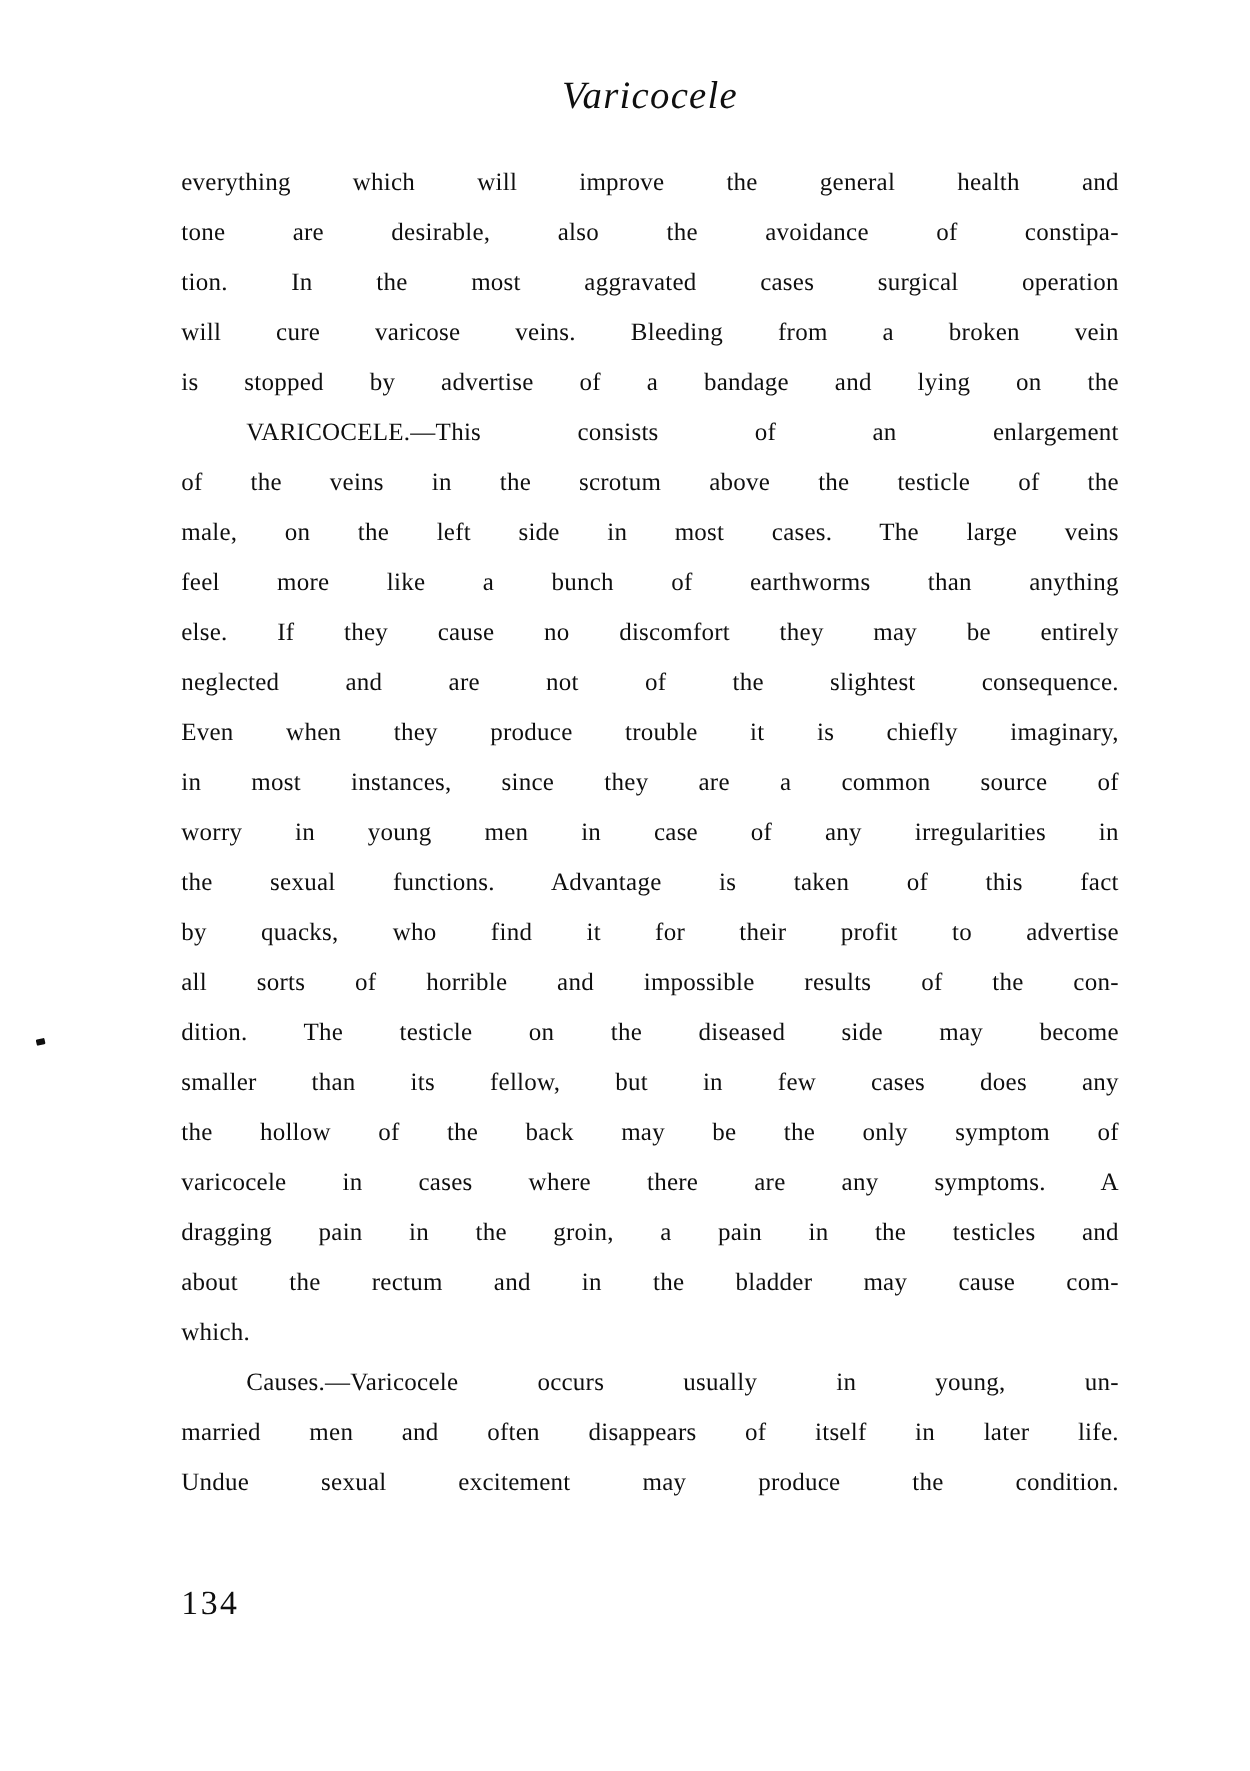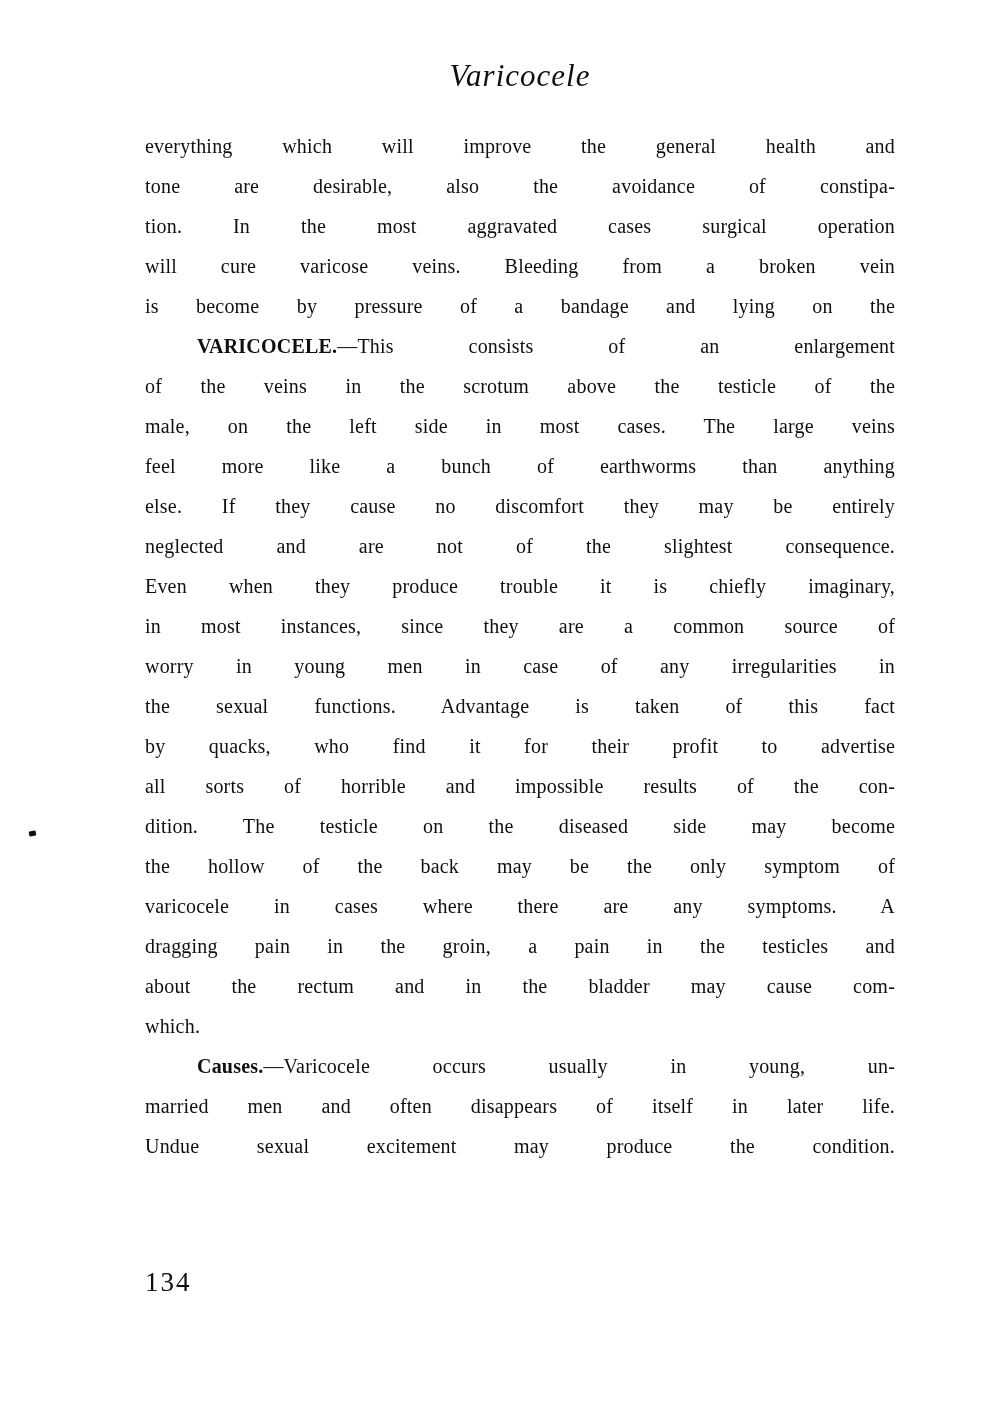--- a/index.html
+++ b/index.html
@@ -48,21 +48,21 @@
     letter-spacing: 0.2px;
     white-space: normal;
   }
   .line.j {
     text-align-last: justify;
   }
   .line.in {
     text-indent: 52px;
   }
   .lead {
-    font-weight: bold;
+    font-weight: normal;
   }
   .page-number {
     position: absolute;
     top: 1264px;
     left: 145px;
     width: 750px;
     font-size: 27px;
     line-height: 36px;
     letter-spacing: 2px;
   }
@@ -83,34 +83,35 @@
 <div class="page">
   <div class="running-head">Varicocele</div>
 
   <div class="speck"></div>
 
   <div class="text-block">
       <div class="line j">everything which will improve the general health and</div>
       <div class="line j">tone are desirable, also the avoidance of constipa-</div>
       <div class="line j">tion.  In the most aggravated cases surgical operation</div>
       <div class="line j">will cure varicose veins.  Bleeding from a broken vein</div>
-      <div class="line j">is become by pressure of a bandage and lying on the</div>
+      <div class="line j">is stopped by advertise of a bandage and lying on the</div>
       <div class="line j in"><span class="lead">VARICOCELE.</span>—This consists of an enlargement</div>
       <div class="line j">of the veins in the scrotum above the testicle of the</div>
       <div class="line j">male, on the left side in most cases.  The large veins</div>
       <div class="line j">feel more like a bunch of earthworms than anything</div>
       <div class="line j">else.  If they cause no discomfort they may be entirely</div>
       <div class="line j">neglected and are not of the slightest consequence.</div>
       <div class="line j">Even when they produce trouble it is chiefly imaginary,</div>
       <div class="line j">in most instances, since they are a common source of</div>
       <div class="line j">worry in young men in case of any irregularities in</div>
       <div class="line j">the sexual functions.  Advantage is taken of this fact</div>
       <div class="line j">by quacks, who find it for their profit to advertise</div>
       <div class="line j">all sorts of horrible and impossible results of the con-</div>
       <div class="line j">dition.  The testicle on the diseased side may become</div>
+      <div class="line j">smaller than its fellow, but in few cases does any</div>
       <div class="line j">the hollow of the back may be the only symptom of</div>
       <div class="line j">varicocele in cases where there are any symptoms.  A</div>
       <div class="line j">dragging pain in the groin, a pain in the testicles and</div>
       <div class="line j">about the rectum and in the bladder may cause com-</div>
       <div class="line">which.</div>
       <div class="line j in"><span class="lead">Causes.</span>—Varicocele occurs usually in young, un-</div>
       <div class="line j">married men and often disappears of itself in later life.</div>
       <div class="line j">Undue sexual excitement may produce the condition.</div>
     </div>
 

